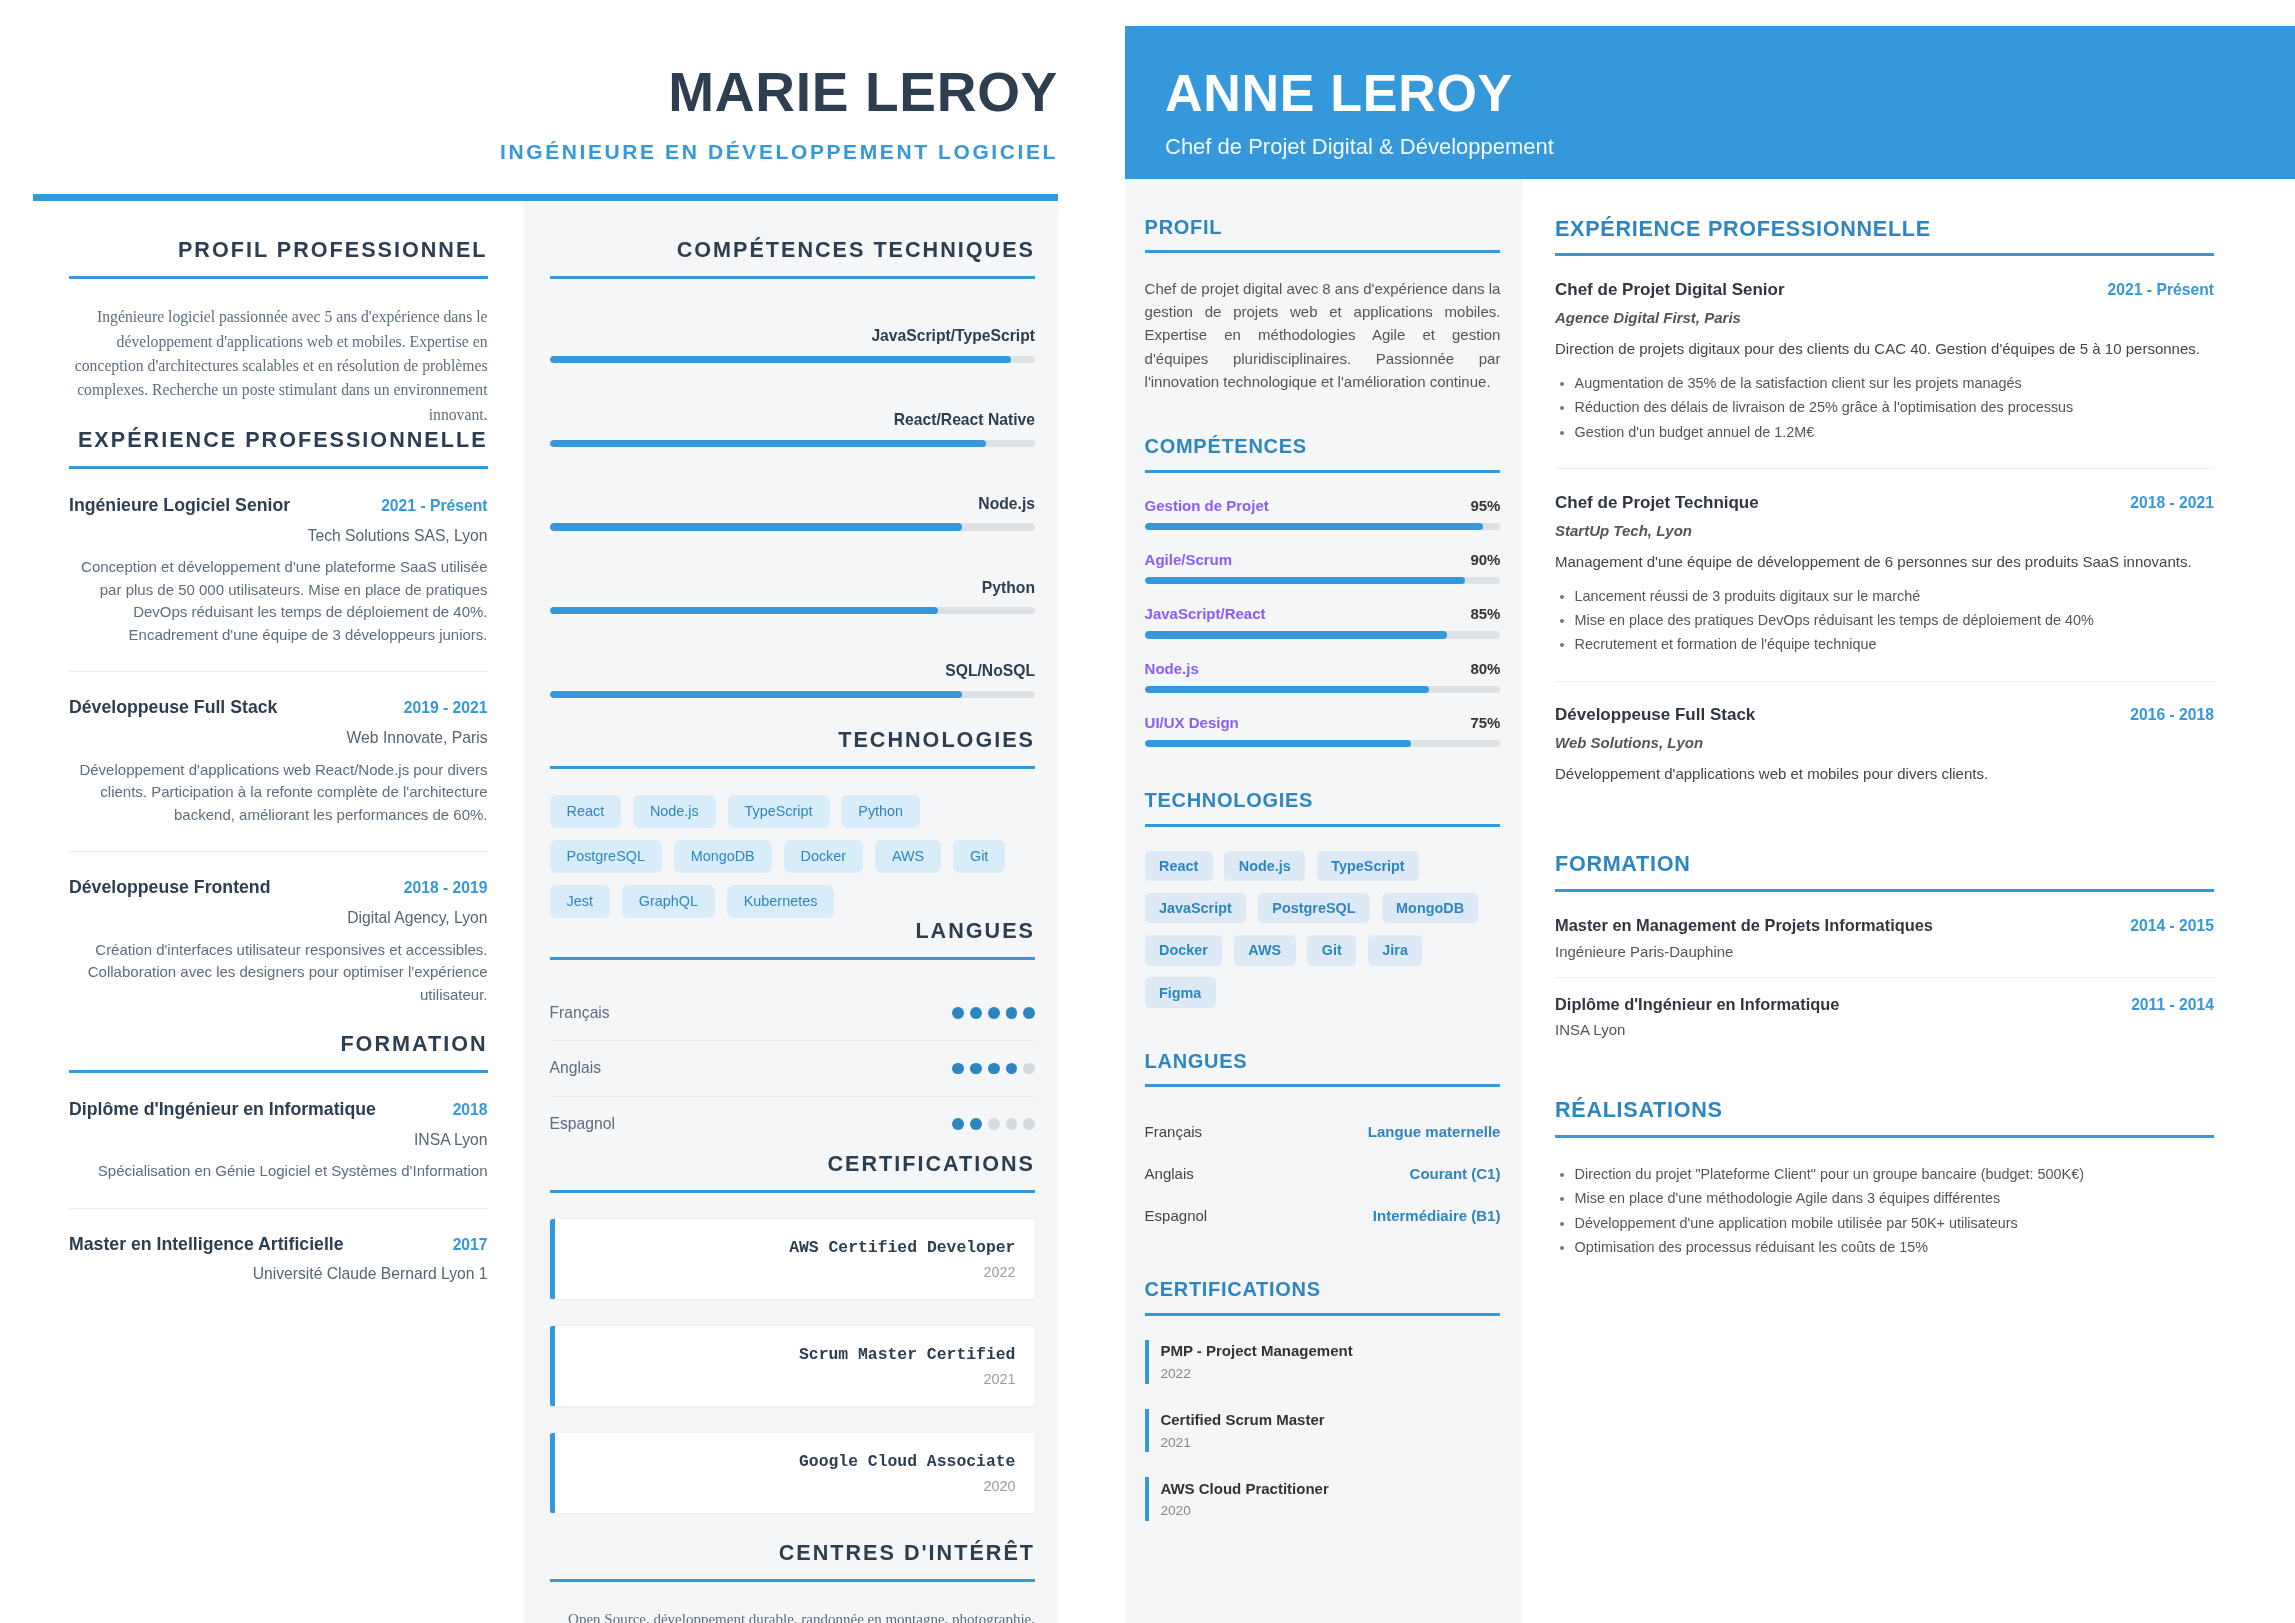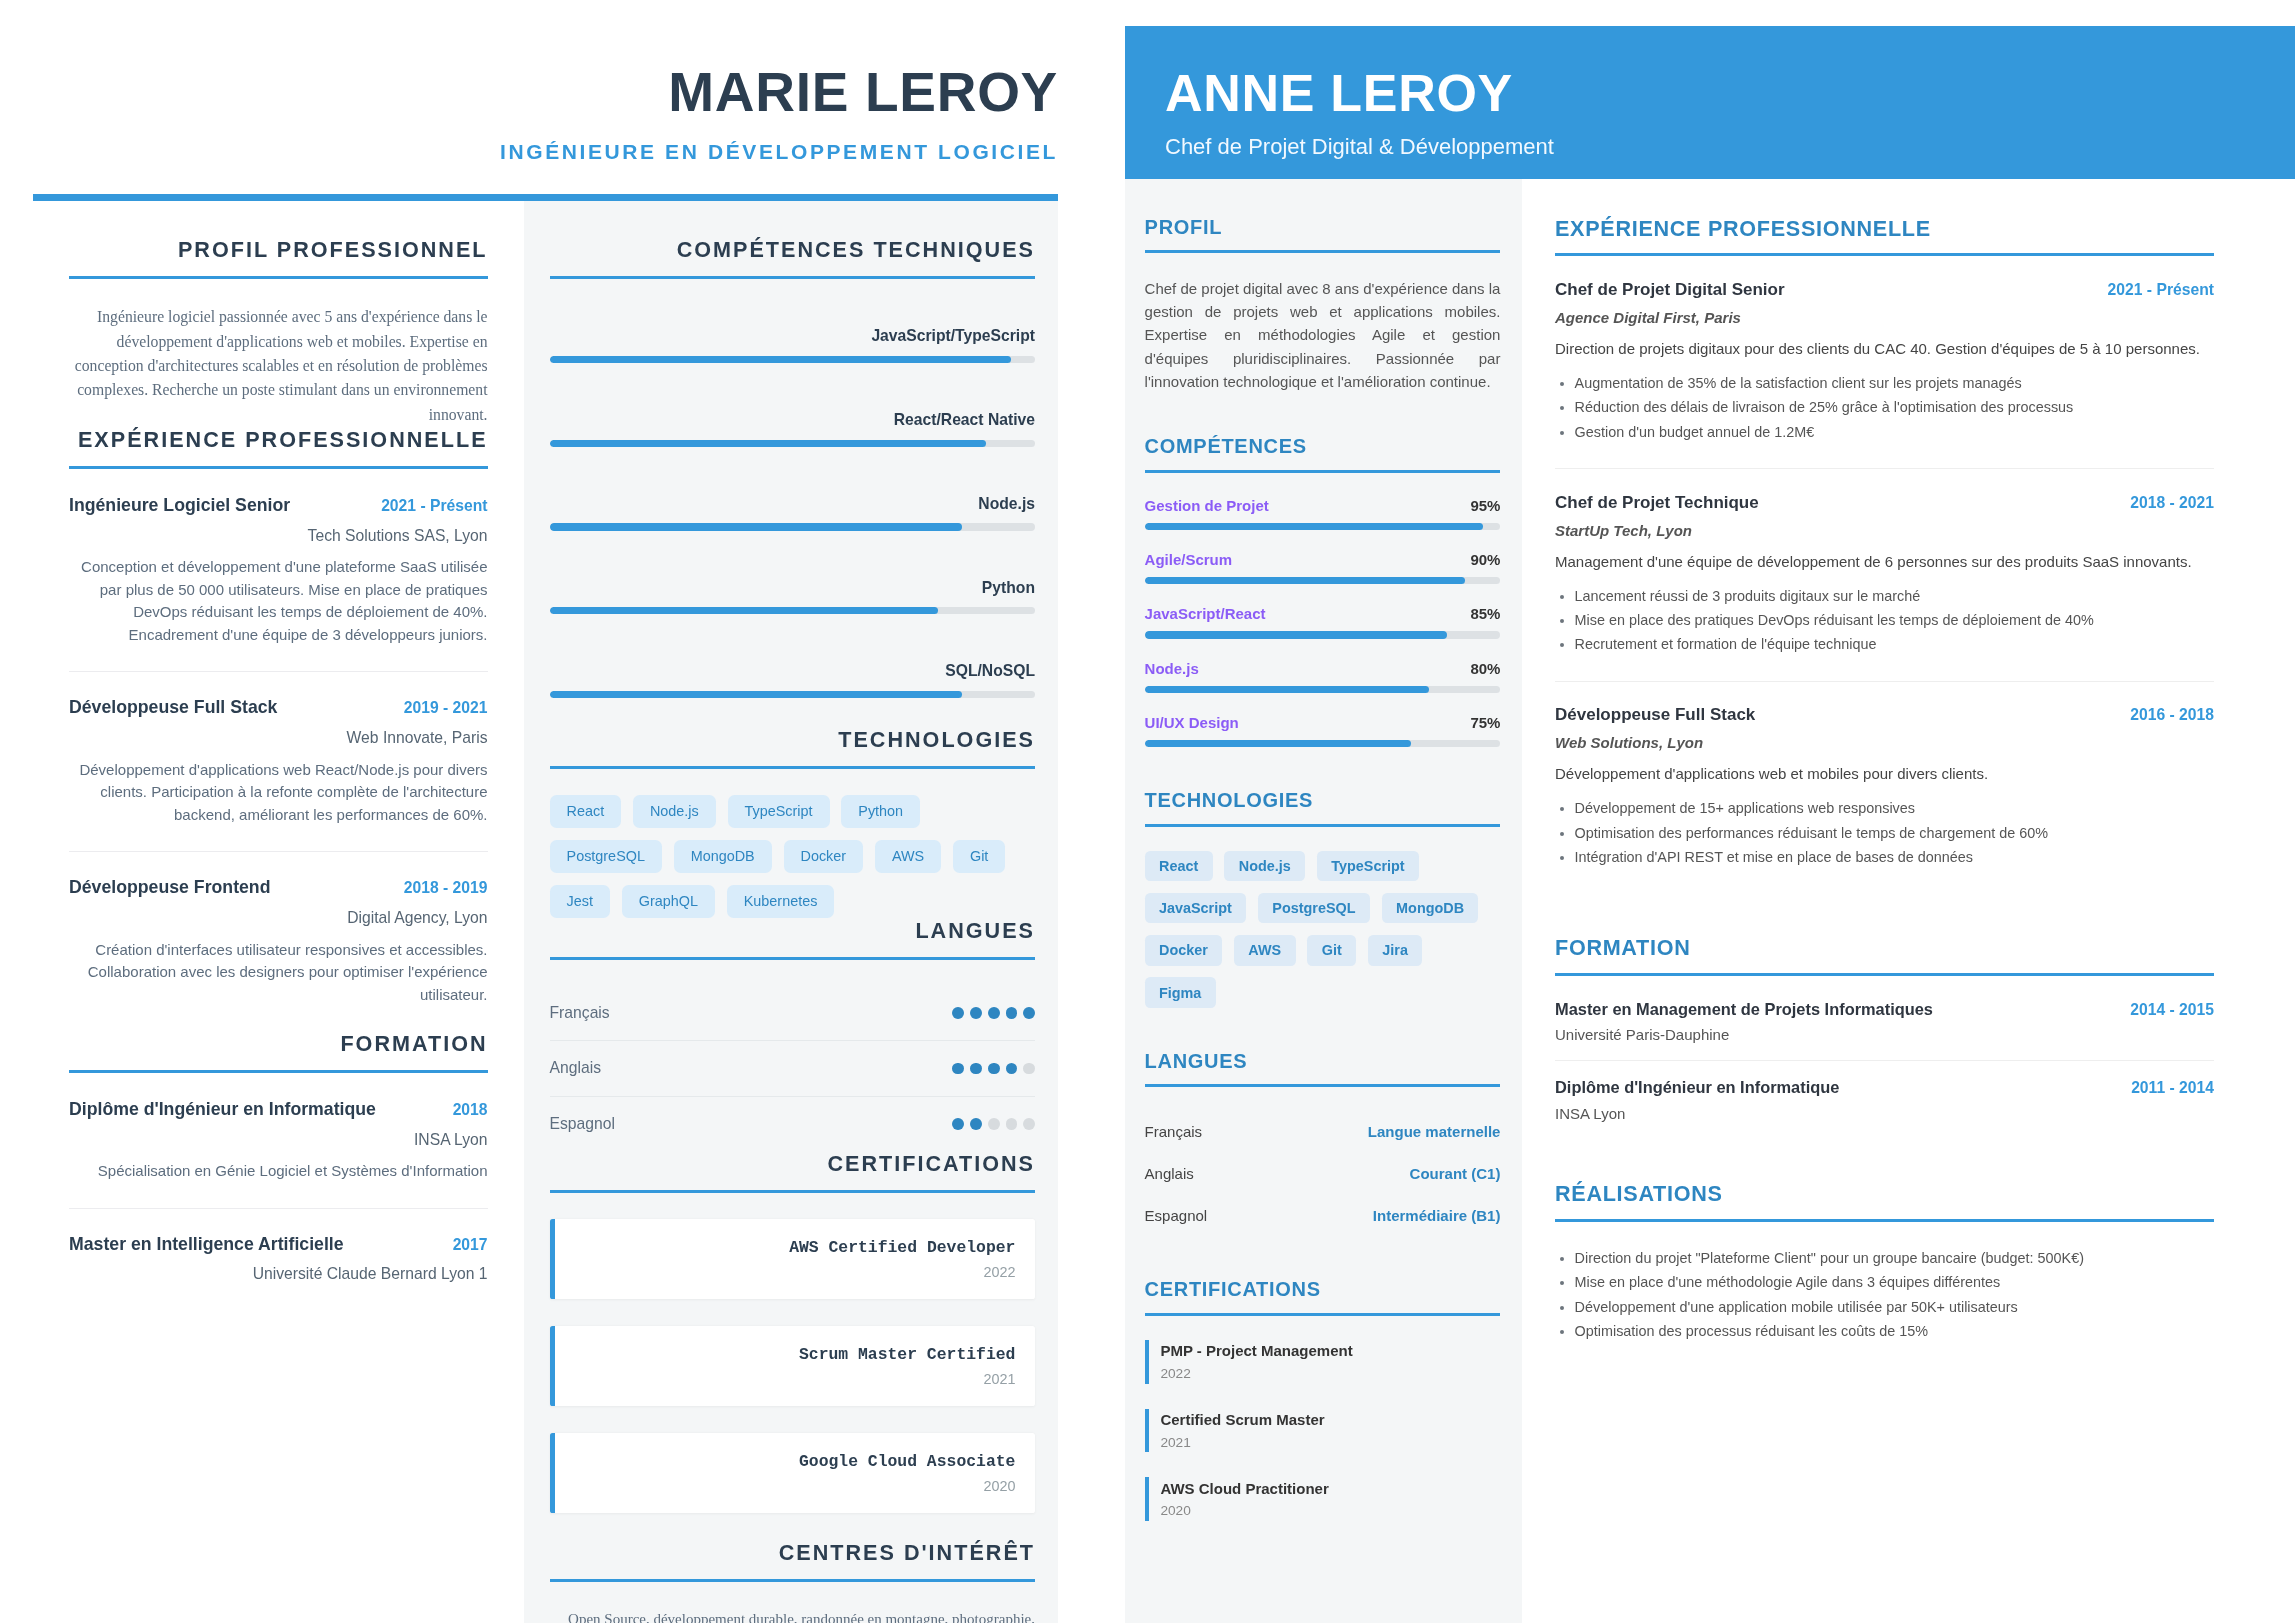--- a/index.html
+++ b/index.html
@@ -412,37 +412,32 @@
                   <li>Recrutement et formation de l'équipe technique</li>
                 </ul>
               </div>
               <div class="al-job">
                 <div class="item-head">
                   <span class="al-job-title">Développeuse Full Stack</span>
                   <span class="date-blue">2016 - 2018</span>
                 </div>
                 <div class="al-company">Web Solutions, Lyon</div>
                 <p class="al-summary">Développement d'applications web et mobiles pour divers clients.</p>
-                <ul class="al-bullets">
-                  <li>Développement de 15+ applications web responsives</li>
-                  <li>Optimisation des performances réduisant le temps de chargement de 60%</li>
-                  <li>Intégration d'API REST et mise en place de bases de données</li>
-                </ul>
               </div>
             </div>
         </section>
         <section>
           <h2 class="al-h2">FORMATION</h2>
           <div id="al-edu">
               <div class="al-edu">
                 <div class="item-head">
                   <span class="al-edu-title">Master en Management de Projets Informatiques</span>
                   <span class="date-blue">2014 - 2015</span>
                 </div>
-                <div class="al-school">Université Paris-Dauphine</div>
+                <div class="al-school">Ingénieure Paris-Dauphine</div>
               </div>
               <div class="al-edu">
                 <div class="item-head">
                   <span class="al-edu-title">Diplôme d'Ingénieur en Informatique</span>
                   <span class="date-blue">2011 - 2014</span>
                 </div>
                 <div class="al-school">INSA Lyon</div>
               </div>
             </div>
         </section>

